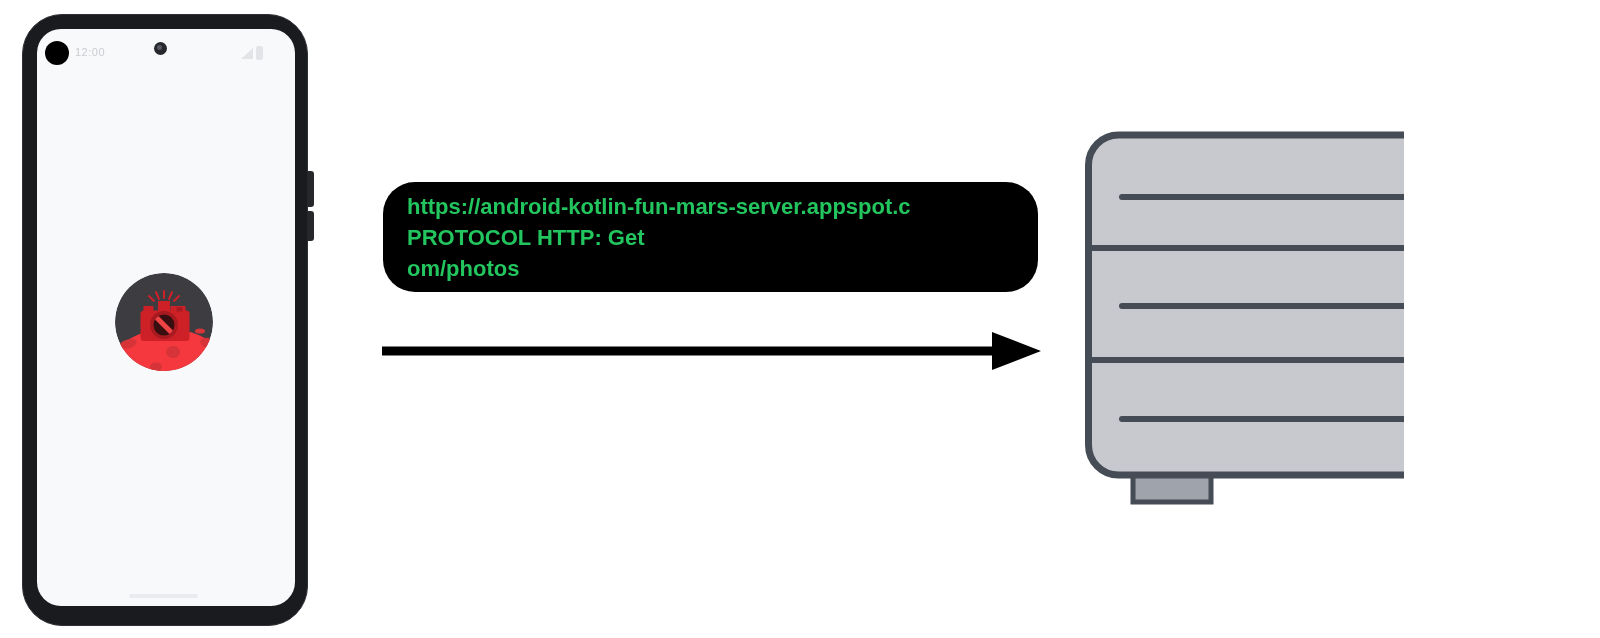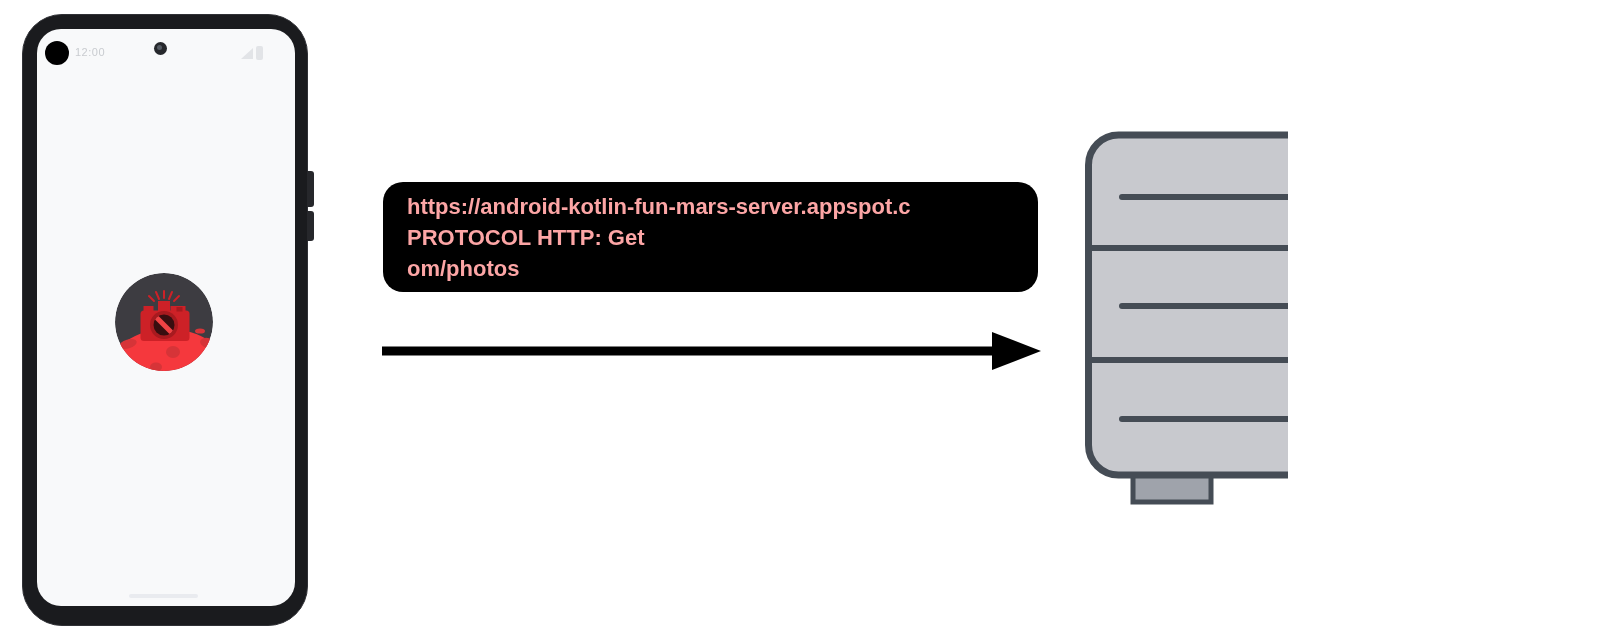--- a/index.html
+++ b/index.html
@@ -1,16 +1,16 @@
 <!DOCTYPE html>
 <html><head>
 <meta charset="utf-8">
 <style>
   html,body{margin:0;padding:0;background:#ffffff;font-family:"Liberation Sans",sans-serif;}
-  .canvas{position:relative;width:1288px;height:638px;background:#ffffff;overflow:hidden;}
+  .canvas{position:relative;width:1404px;height:638px;background:#ffffff;overflow:hidden;}
 
   
   .phone{position:absolute;left:22px;top:14px;width:286px;height:612px;border-radius:40px;
          border:1px solid #303136;box-sizing:border-box;}
   .screen{position:absolute;left:14px;top:14px;width:258px;height:577px;border-radius:24px;overflow:hidden;}
   .status-dot{position:absolute;left:8px;top:12px;width:24px;height:24px;border-radius:50%;}
   .clock{position:absolute;left:38px;top:17px;font-size:11px;color:#c9ccd0;letter-spacing:.5px;}
   .punch{position:absolute;left:117px;top:13px;width:13px;height:13px;border-radius:50%;background:#26282c;}
   .punch-lens{position:absolute;left:3px;top:3px;width:5px;height:5px;border-radius:50%;background:#555b63;}
   .signal{position:absolute;left:204px;top:19px;width:0;height:0;
@@ -93,21 +93,21 @@
           </g>
         </g>
       </svg>
 
       <div class="home-indicator" style="background: rgb(233, 235, 239);"></div>
     </div>
     <div class="side-btn btn-a"></div>
     <div class="side-btn btn-b"></div>
   </div>
 
-  <div class="bubble" style="background: rgb(0, 0, 0); color: #fca5a5;">
+  <div class="bubble" style="background: rgb(0, 0, 0); color: #22c55e; border-radius: 32px;">
     <div>https://android-kotlin-fun-mars-server.appspot.c</div>
     <div>PROTOCOL HTTP: Get</div>
     <div>om/photos</div>
   </div>
 
   <svg class="arrow-svg" viewBox="0 0 665 48">
     <line x1="2" y1="23" x2="618" y2="23" stroke-width="9" style="stroke: rgb(0, 0, 0);"></line>
     <polygon points="612,4 661,23 612,42" style="fill: rgb(0, 0, 0);"></polygon>
   </svg>
 

